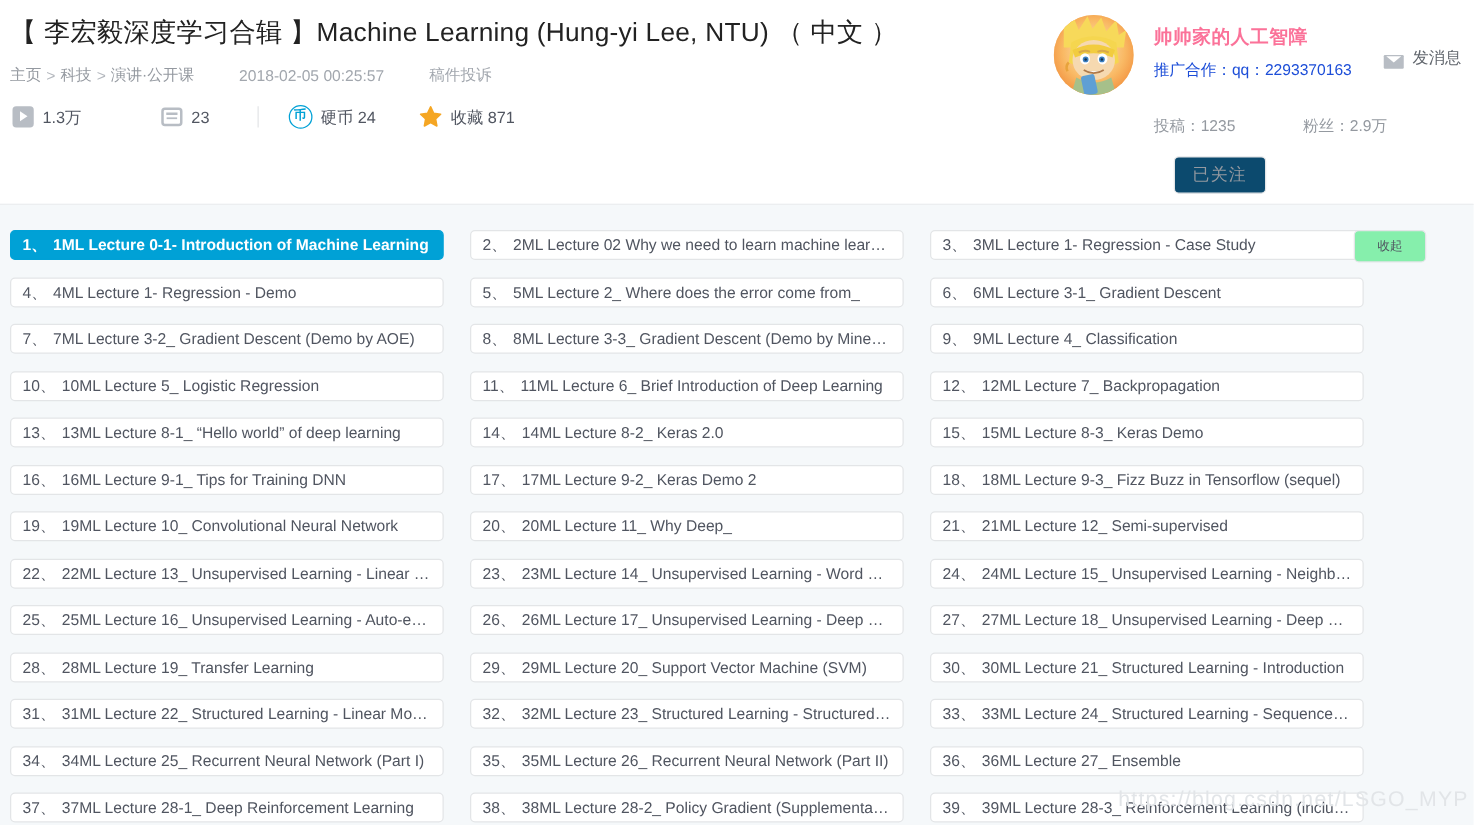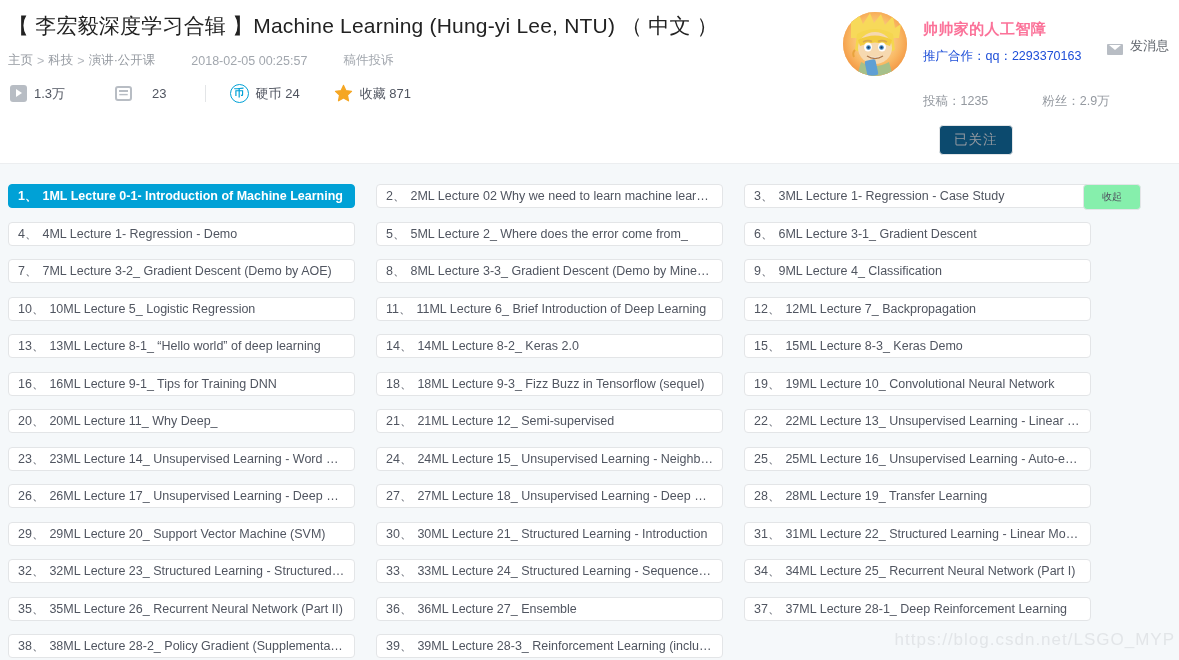--- a/index.html
+++ b/index.html
@@ -32,21 +32,21 @@
   .meta-date { margin-left:36px; color:#a2a7ae; }
   .meta-report { margin-left:36px; color:#a2a7ae; cursor:pointer; }
 
   .stats-row {
     position:absolute; left:10px; top:84px;
     display:flex; align-items:center; white-space:nowrap;
   }
   .stat { display:flex; align-items:center; font-size:13px; color:#505560; }
   .stat .lbl { margin-left:7px; }
   .stat-views { }
-  .stat-danmaku { margin-left:50px;gap:13px; }
+  .stat-danmaku { margin-left:64px; }
   .vsep { width:1px; height:17px; background:#e3e5e7; margin:0 24px 0 38px; }
   .stat-coin { }
   .stat-fav { margin-left:34px; }
 
   .icon-play {
     width:17px; height:17px; border-radius:3px; background:#b8bdc4;
     position:relative; display:inline-block;
   }
   .icon-play::after{
     content:""; position:absolute; left:6px; top:4.3px;
@@ -332,20 +332,24 @@
           </div>
           <div class="ep-item">
             <span class="idx">15、</span>
             <span class="ttl">15ML Lecture 8-3_ Keras Demo</span>
           </div>
           <div class="ep-item">
             <span class="idx">16、</span>
             <span class="ttl">16ML Lecture 9-1_ Tips for Training DNN</span>
           </div>
           <div class="ep-item">
+            <span class="idx">17、</span>
+            <span class="ttl">17ML Lecture 9-2_ Keras Demo 2</span>
+          </div>
+          <div class="ep-item">
             <span class="idx">18、</span>
             <span class="ttl">18ML Lecture 9-3_ Fizz Buzz in Tensorflow (sequel)</span>
           </div>
           <div class="ep-item">
             <span class="idx">19、</span>
             <span class="ttl">19ML Lecture 10_ Convolutional Neural Network</span>
           </div>
           <div class="ep-item">
             <span class="idx">20、</span>
             <span class="ttl">20ML Lecture 11_ Why Deep_</span>

